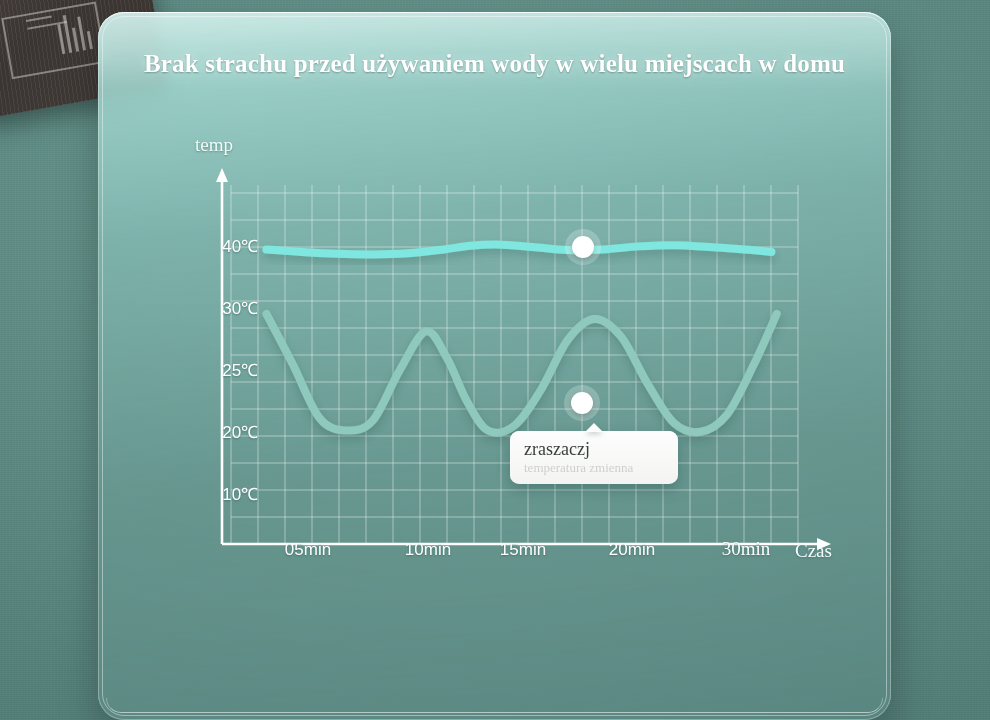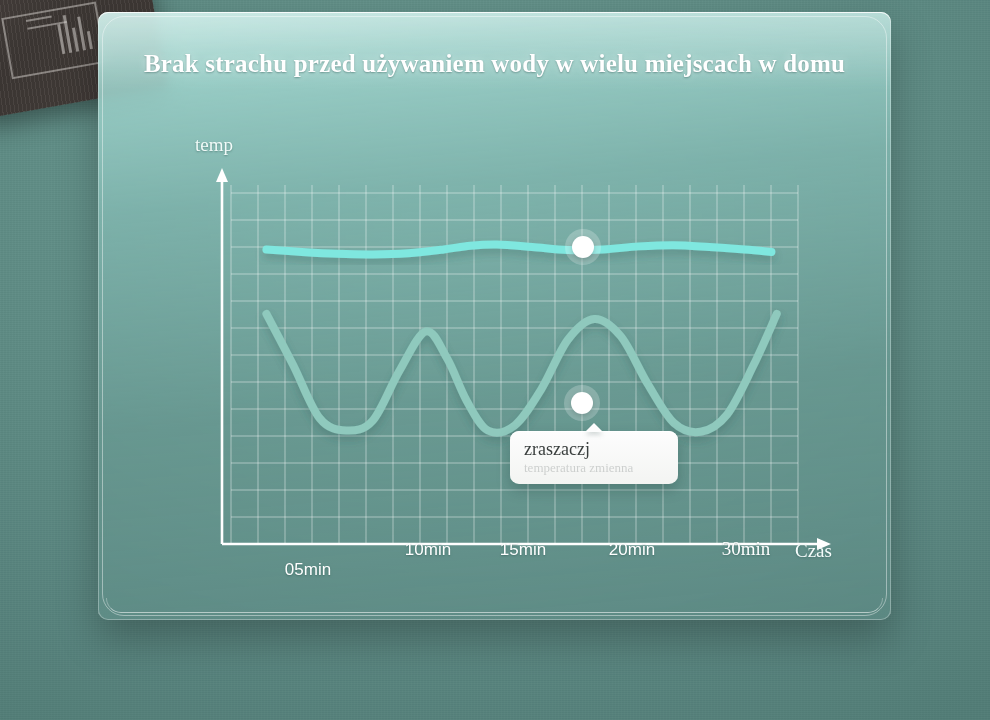--- a/index.html
+++ b/index.html
@@ -35,22 +35,22 @@
   }
   #deskobj .art{position:absolute;left:38px;top:54px;width:92px;height:58px;
     border:2px solid rgba(215,212,208,.5);}
   #deskobj .b1{position:absolute;left:62px;top:60px;width:26px;height:2px;background:rgba(215,212,208,.5);}
   #deskobj .b2{position:absolute;left:62px;top:68px;width:40px;height:2px;background:rgba(215,212,208,.5);}
   #deskobj .bars{position:absolute;left:92px;top:62px;width:34px;height:38px;}
   #deskobj .bars i{position:absolute;bottom:0;width:3px;background:rgba(215,212,208,.55);}
 
   
   #card{
-    position:absolute;left:98px;top:12px;width:793px;height:608px;
-    border-radius:10px;
+    position:absolute;left:98px;top:12px;width:793px;height:708px;
+    border-radius:26px;
     background:linear-gradient(175deg,
        rgba(190,232,226,.92) 0%,
        rgba(163,216,209,.88) 9%,
        rgba(134,189,182,.74) 30%,
        rgba(110,161,154,.55) 62%,
        rgba(99,146,140,.42) 100%);
     box-shadow:
       0 18px 40px rgba(0,0,0,.25),
       inset 0 1px 0 rgba(255,255,255,.75),
       inset 0 0 0 1px rgba(255,255,255,.30);
@@ -229,22 +229,29 @@
         </g>
       <g id="serieslayer">
           <path d="M 168.4375 237.48 C 174.34375 237.89333333333332, 192.0625 239.23666666666665, 203.875 239.95999999999998 C 215.6875 240.6833333333333, 227.5 241.4066666666667, 239.3125 241.82000000000002 C 251.125 242.23333333333335, 262.9375 242.54333333333335, 274.75 242.44000000000003 C 286.5625 242.3366666666667, 298.375 242.02666666666667, 310.1875 241.2 C 322 240.3733333333333, 335.2890625 238.72, 345.625 237.48 C 355.9609375 236.23999999999998, 363.34375 234.58666666666664, 372.203125 233.76 C 381.0625 232.93333333333334, 388.4453125 232.31333333333333, 398.78125 232.52 C 409.1171875 232.7266666666667, 422.40625 234.07, 434.21875 235 C 446.03125 235.93, 457.84375 237.68666666666667, 469.65625 238.1 C 481.46875 238.51333333333332, 493.28125 238.1, 505.09375 237.48 C 516.90625 236.85999999999999, 528.71875 235.10333333333332, 540.53125 234.38 C 552.34375 233.65666666666667, 564.15625 233.0366666666667, 575.96875 233.14000000000001 C 587.78125 233.24333333333334, 599.59375 234.27666666666667, 611.40625 235 C 623.21875 235.72333333333333, 636.5078125 236.65333333333334, 646.84375 237.48 C 657.1796875 238.30666666666664, 668.9921875 239.54666666666665, 673.421875 239.95999999999998" fill="none" stroke="#7fe7df" stroke-width="8" stroke-linecap="round" stroke-linejoin="round" filter="url(#curveShadow)"></path>
           <path d="M 168.4375 301.96 C 172.8671875 310.43333333333334, 186.15625 335.44, 195.015625 352.8 C 203.875 370.16, 212.734375 395.1666666666667, 221.59375 406.12 C 230.453125 417.0733333333333, 239.3125 418.1066666666666, 248.171875 418.52 C 257.03125 418.93333333333334, 265.890625 418.52000000000004, 274.75 408.6 C 283.609375 398.68, 292.46875 373.88, 301.328125 359 C 310.1875 344.12, 319.9328125 321.38666666666666, 327.90625 319.32 C 335.8796875 317.25333333333333, 342.3765625 335.0266666666667, 349.16875 346.6 C 355.9609375 358.17333333333335, 361.8671875 376.7733333333333, 368.659375 388.76 C 375.4515625 400.74666666666667, 381.9484375 414.38666666666666, 389.921875 418.52 C 397.8953125 422.6533333333333, 407.640625 420.38, 416.5 413.56 C 425.359375 406.74, 434.21875 391.86, 443.078125 377.6 C 451.9375 363.34000000000003, 460.796875 339.78, 469.65625 328 C 478.515625 316.22, 487.375 307.54, 496.234375 306.92 C 505.09375 306.3, 513.953125 313.5333333333333, 522.8125 324.28 C 531.671875 335.02666666666664, 540.53125 356.9333333333333, 549.390625 371.4 C 558.25 385.8666666666667, 567.109375 403.02, 575.96875 411.08 C 584.828125 419.14, 593.6875 421.20666666666665, 602.546875 419.76 C 611.40625 418.31333333333333, 620.265625 413.55999999999995, 629.125 402.4 C 637.984375 391.24, 647.434375 369.54, 655.703125 352.8 C 663.971875 336.06, 674.8984375 310.43333333333334, 678.7375000000001 301.96" fill="none" stroke="#8fc9bd" stroke-width="8" stroke-linecap="round" stroke-linejoin="round" filter="url(#curveShadow)"></path>
         </g>
     </svg>
 
     <div id="ylabel">temp</div>
     <div id="xlabel">Czas</div>
 
+    <div id="yticks">
+        <div class="ytick" style="top: 222px;">40℃</div>
+        <div class="ytick" style="top: 284px;">30℃</div>
+        <div class="ytick" style="top: 346px;">25℃</div>
+        <div class="ytick" style="top: 408px;">20℃</div>
+        <div class="ytick" style="top: 470px;">10℃</div>
+      </div>
     <div id="xticks">
-        <div class="xtick" style="left: 210px; margin-top: 20px;">05min</div>
+        <div class="xtick" style="left: 210px;">05min</div>
         <div class="xtick" style="left: 317px; margin-left: 13px;">10min</div>
         <div class="xtick" style="left: 425px;">15min</div>
         <div class="xtick" style="left: 534px;">20min</div>
         <div class="xtick serif" style="left: 648px;">30min</div>
       </div>
 
     <div class="marker" id="m-shower"></div>
     <div class="marker" id="m-sprinkler"></div>
 
 

